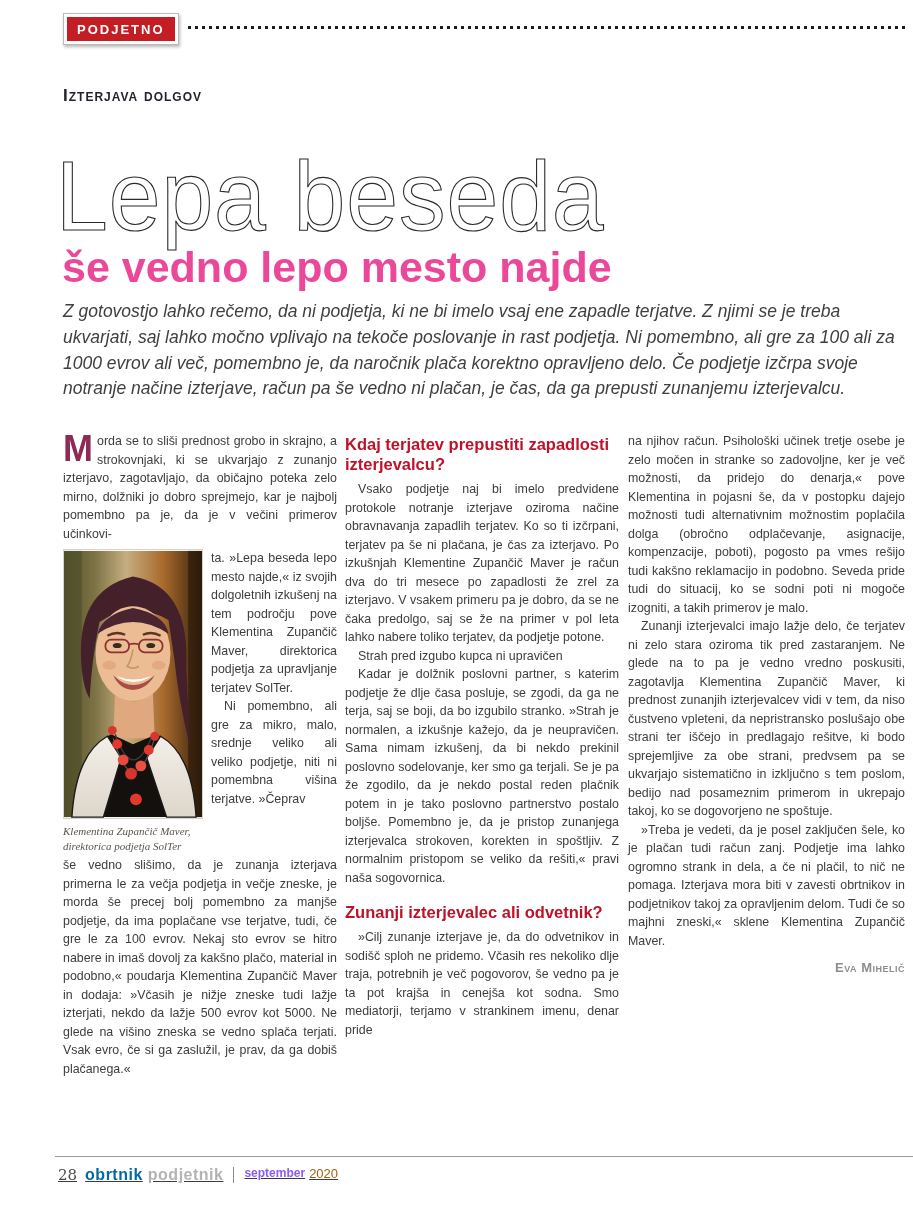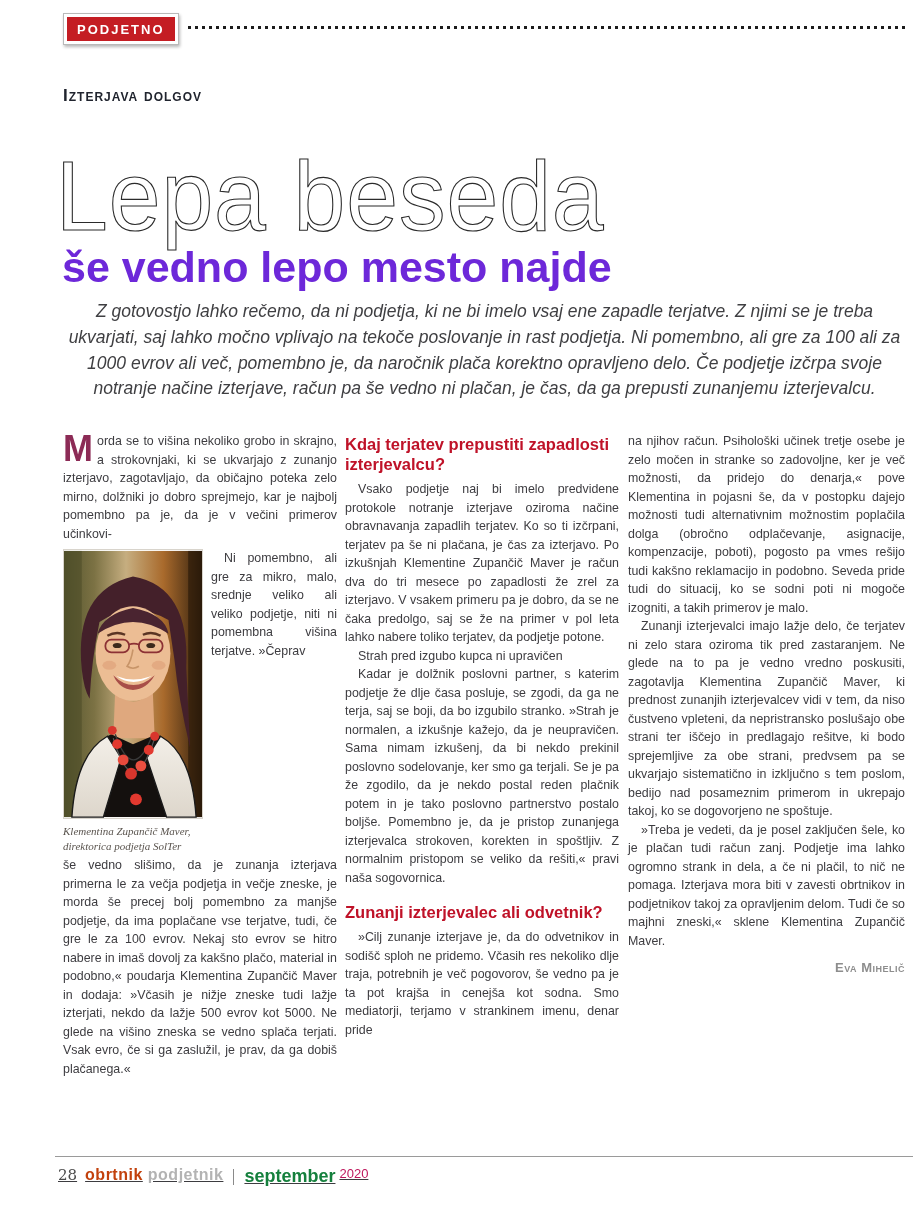--- a/index.html
+++ b/index.html
@@ -32,27 +32,27 @@
     position:absolute;left:56px;top:146px;
     font-size:99px;line-height:1;font-weight:100;color:#2b2b2b;
     letter-spacing:1px;white-space:nowrap;
     transform:scaleX(.94);transform-origin:left top;
   }
   @supports (-webkit-text-stroke:1px black){
     .big-title{color:transparent;-webkit-text-stroke:1.15px #2b2b2b;}
   }
   .sub-title{
     position:absolute;left:62px;top:243px;
-    font-size:43px;font-weight:bold;color:#6d28d9;letter-spacing:0px;
+    font-size:43px;font-weight:bold;color:#ec4899;letter-spacing:0px;
     white-space:nowrap;
   }
   .lead{
     position:absolute;left:63px;top:299px;width:843px;
     font-style:italic;font-size:17.5px;line-height:25.8px;color:#3f3f42;
-    text-align:center;
+    text-align:left;
   }
   
   .cols{position:absolute;left:63px;top:432px;width:842px;}
   .col{position:absolute;top:0;}
   .col1{left:0;width:274px;}
   .col2{left:282px;width:274px;}
   .col3{left:565px;width:277px;}
   .body-p{
     margin:0;font-size:12.4px;line-height:18.5px;text-align:justify;
     color:#3d3c40;hyphens:auto;-webkit-hyphens:auto;
@@ -78,25 +78,25 @@
   .side-text{flex:1;min-width:0;}
   .after-photo{margin-top:3px;}
   .byline{
     margin-top:10px;text-align:right;font-variant:small-caps;
     font-weight:bold;letter-spacing:.5px;font-size:13px;color:#8d8d8d;
   }
   
   .footer-rule{position:absolute;left:55px;right:0;top:1156px;height:1px;background:#9a9a9a;}
   .footer{position:absolute;left:58px;top:1166px;display:flex;align-items:flex-start;text-decoration:underline;}
   .page-num{font-family:"DejaVu Serif",serif;font-size:15px;color:#4a4a4a;margin-right:8px;}
-  .brand-red{font-weight:bold;font-size:16px;color:#c2410c;letter-spacing:.5px;}
+  .brand-red{font-weight:bold;font-size:16px;color:#0369a1;letter-spacing:.5px;}
   .brand-gray{font-weight:bold;font-size:16px;color:#b3b3b3;letter-spacing:.5px;margin-left:5px;}
   .footer-div{display:inline-block;width:1px;height:16px;background:#8a8a8a;margin:0 10px;align-self:center;}
-  .issue-month{font-weight:bold;font-size:18px;color:#15803d;}
-  .issue-year{font-size:13px;color:#be185d;margin-left:4px;}
+  .issue-month{font-weight:bold;font-size:12px;color:#8b5cf6;}
+  .issue-year{font-size:13px;color:#a16207;margin-left:4px;}
 </style>
 </head>
 <body>
 
 <div class="page">
 
   <div class="badge-frame">
     <div class="badge-inner">PODJETNO</div>
   </div>
   <div class="dotted-leader"></div>
@@ -104,21 +104,21 @@
   <div class="kicker">Izterjava dolgov</div>
 
   <div class="big-title">Lepa beseda</div>
   <div class="sub-title">še vedno lepo mesto najde</div>
 
   <div class="lead">Z gotovostjo lahko rečemo, da ni podjetja, ki ne bi imelo vsaj ene zapadle terjatve. Z njimi se je treba ukvarjati, saj lahko močno vplivajo na tekoče poslovanje in rast podjetja. Ni pomembno, ali gre za 100 ali za 1000 evrov ali več, pomembno je, da naročnik plača korektno opravljeno delo. Če podjetje izčrpa svoje notranje načine izterjave, račun pa še vedno ni plačan, je čas, da ga prepusti zunanjemu izterjevalcu.</div>
 
   <div class="cols">
 
     <div class="col col1">
-      <p class="body-p"><span class="dropcap">M</span><span>orda se to višina nekoliko grobo in skrajno, a strokovnjaki, ki se ukvarjajo z zunanjo izterjavo, zagotavljajo, da običajno poteka zelo mirno, dolžniki jo dobro sprejmejo, kar je najbolj pomembno pa je, da je v večini primerov učinkovi-</span></p>
+      <p class="body-p"><span class="dropcap">M</span><span>orda se to sliši prednost grobo in skrajno, a strokovnjaki, ki se ukvarjajo z zunanjo izterjavo, zagotavljajo, da običajno poteka zelo mirno, dolžniki jo dobro sprejmejo, kar je najbolj pomembno pa je, da je v večini primerov učinkovi-</span></p>
 
       <div class="photo-row">
         <div class="figure-cell">
           <svg class="portrait" viewBox="0 0 140 270" xmlns="http://www.w3.org/2000/svg" aria-hidden="true">
             <defs>
               <linearGradient id="bgGrad" x1="0" y1="0" x2="1" y2="0">
                 <stop offset="0" stop-color="#55552e"></stop>
                 <stop offset="0.22" stop-color="#7c7244"></stop>
                 <stop offset="0.45" stop-color="#c6ae80"></stop>
                 <stop offset="0.72" stop-color="#a96a2c"></stop>
@@ -174,20 +174,21 @@
             <circle cx="73" cy="252" r="6" fill="#e2392f"></circle>
             <circle cx="92" cy="188" r="4.5" fill="#d8362d"></circle>
             <circle cx="49" cy="182" r="4.5" fill="#d8362d"></circle>
           </svg>
           <div class="caption">
             <div>Klementina Zupančič Maver,</div>
             <div>direktorica podjetja SolTer</div>
           </div>
         </div>
         <div class="side-text">
+          <p class="body-p">ta. »Lepa beseda lepo mesto najde,« iz svojih dolgoletnih izkušenj na tem področju pove Klementina Zupančič Maver, direktorica podjetja za upravljanje terjatev SolTer.</p>
           <p class="body-p indent">Ni pomembno, ali gre za mikro, malo, srednje veliko ali veliko podjetje, niti ni pomembna višina terjatve. »Čeprav</p>
         </div>
       </div>
 
       <p class="body-p after-photo">še vedno slišimo, da je zunanja izterjava primerna le za večja podjetja in večje zneske, je morda še precej bolj pomembno za manjše podjetje, da ima poplačane vse terjatve, tudi, če gre le za 100 evrov. Nekaj sto evrov se hitro nabere in imaš dovolj za kakšno plačo, material in podobno,« poudarja Klementina Zupančič Maver in dodaja: »Včasih je nižje zneske tudi lažje izterjati, nekdo da lažje 500 evrov kot 5000. Ne glede na višino zneska se vedno splača terjati. Vsak evro, če si ga zaslužil, je prav, da ga dobiš plačanega.«</p>
     </div>
 
     <div class="col col2">
       <h3 class="red-h first">Kdaj terjatev prepustiti zapadlosti izterjevalcu?</h3>
       <p class="body-p indent">Vsako podjetje naj bi imelo predvidene protokole notranje izterjave oziroma načine obravnavanja zapadlih terjatev. Ko so ti izčrpani, terjatev pa še ni plačana, je čas za izterjavo. Po izkušnjah Klementine Zupančič Maver je račun dva do tri mesece po zapadlosti že zrel za izterjavo. V vsakem primeru pa je dobro, da se ne čaka predolgo, saj se že na primer v pol leta lahko nabere toliko terjatev, da podjetje potone.</p>

